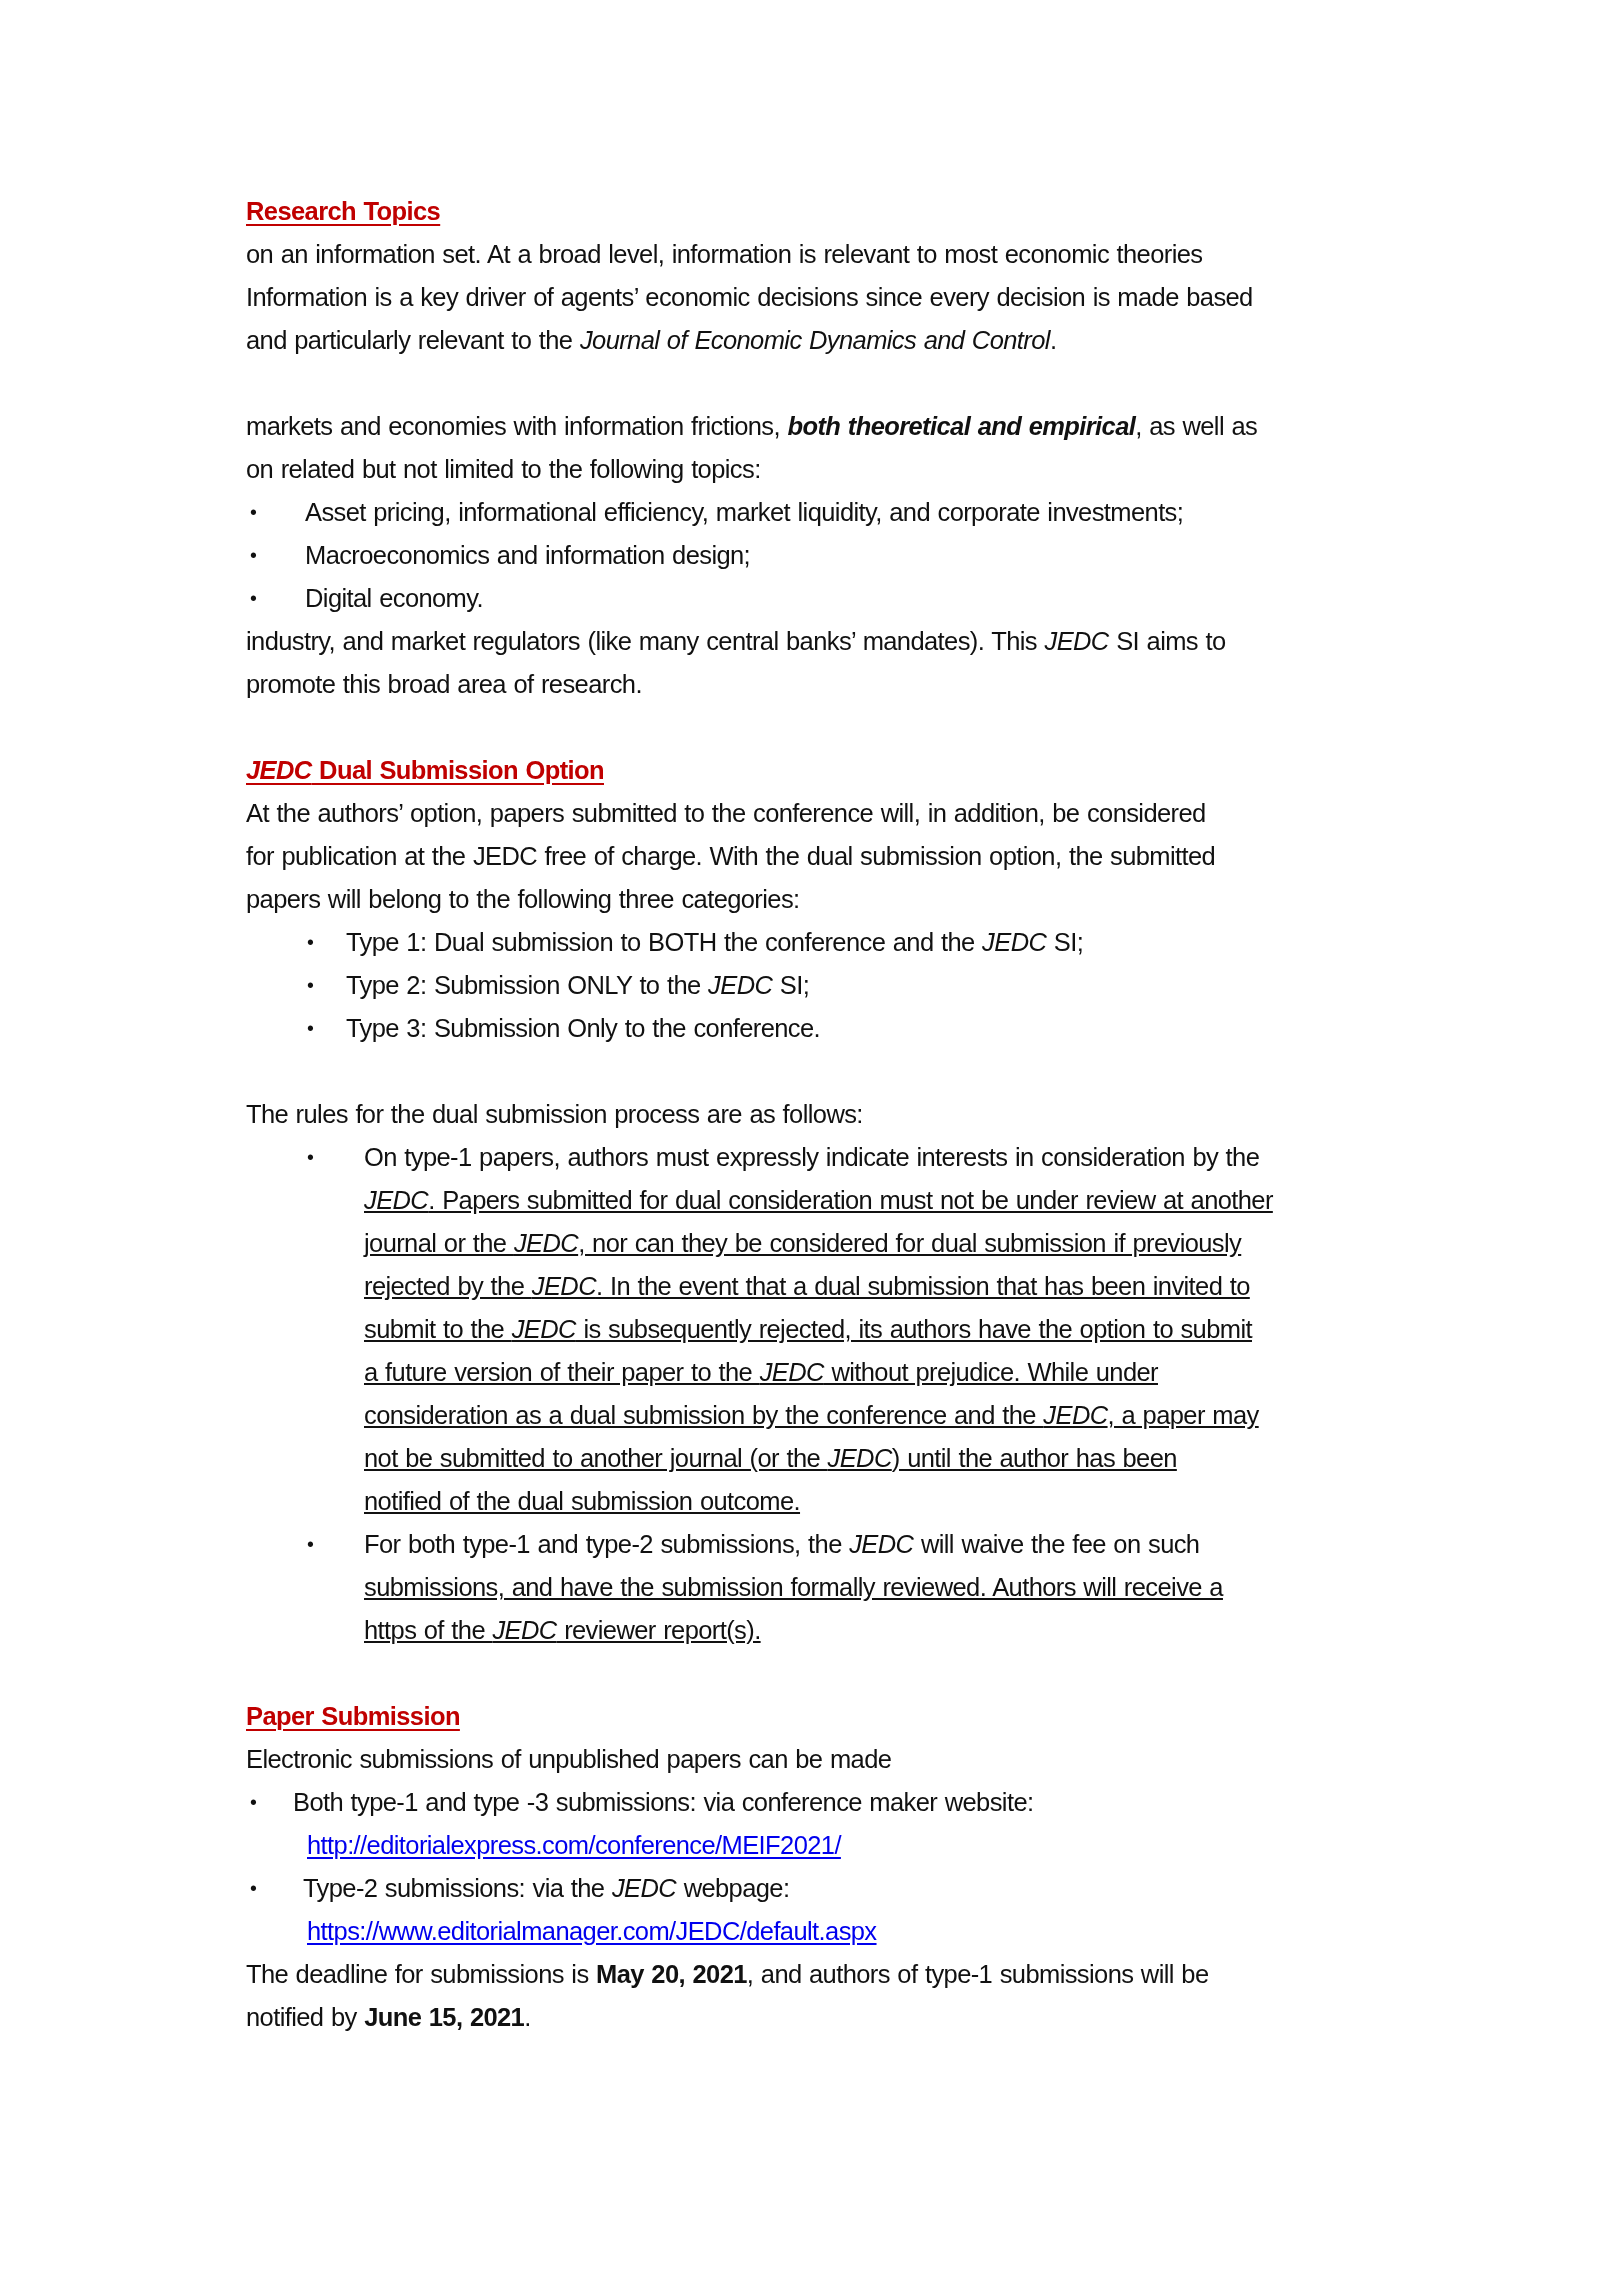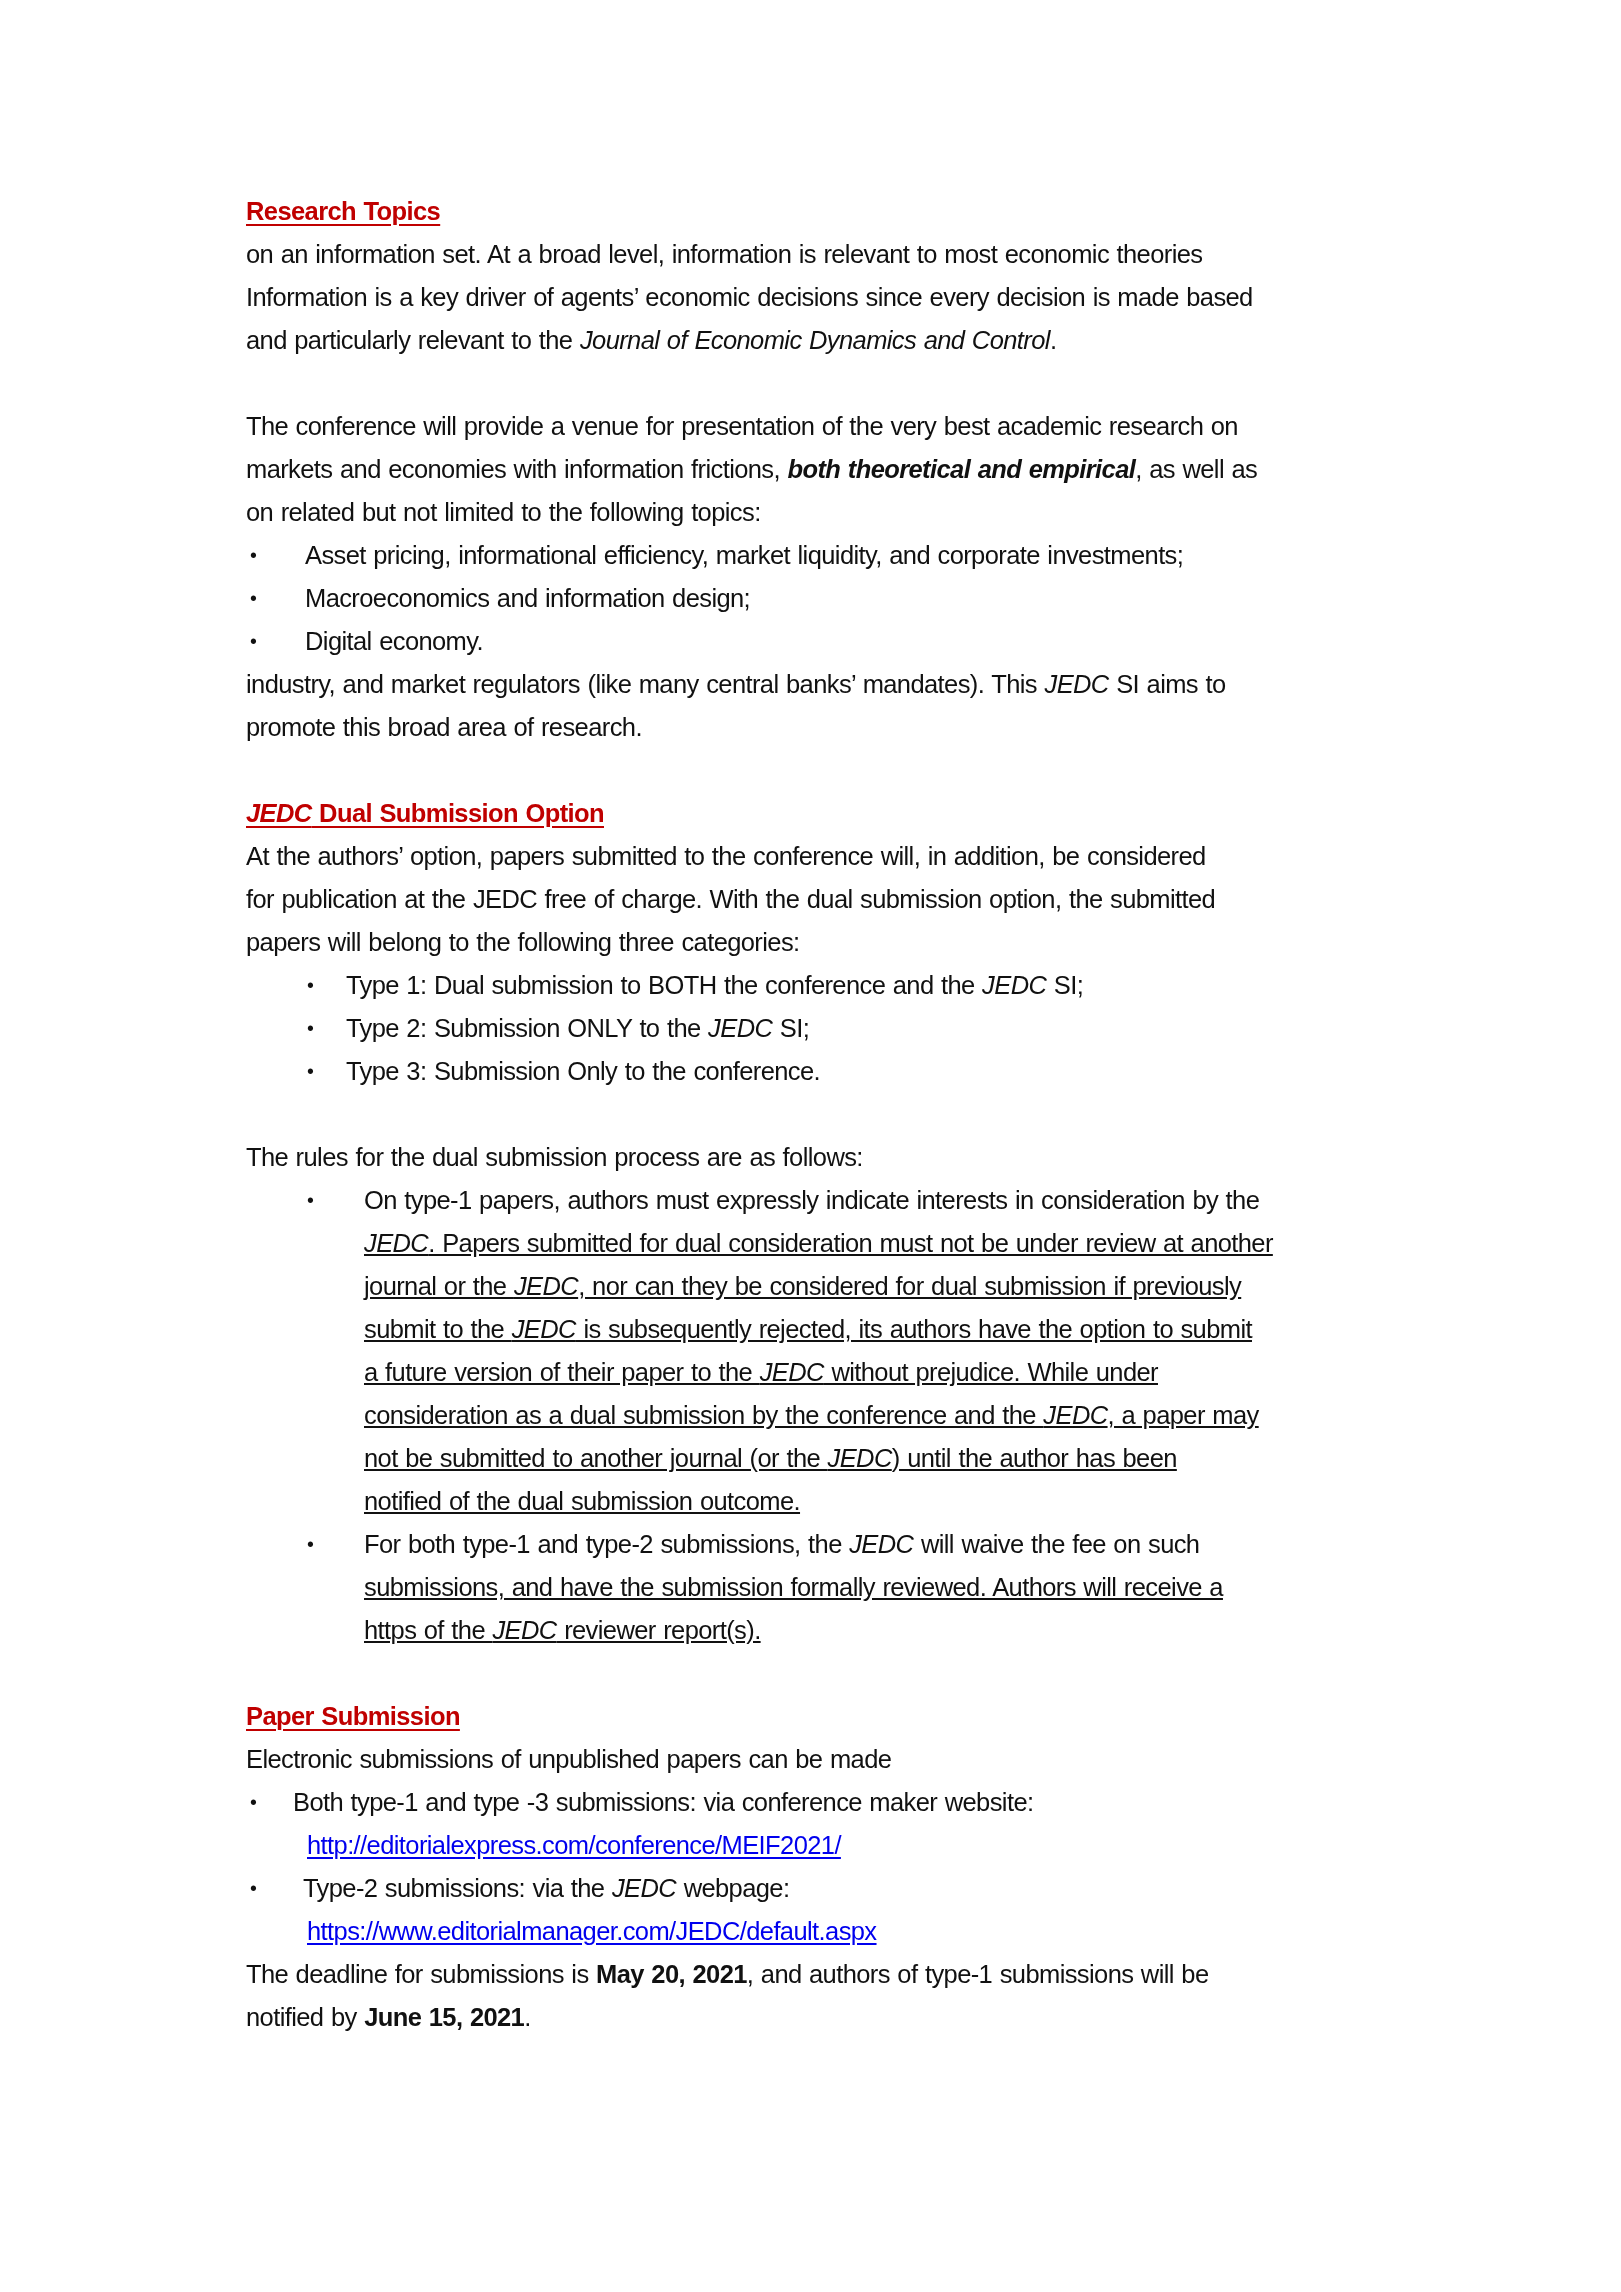--- a/index.html
+++ b/index.html
@@ -37,21 +37,20 @@
 
 <div class="page">
 
   <div class="line">
     <span class="heading">Research Topics</span>
   </div>
   <div class="line">on an information set. At a broad level, information is relevant to most economic theories</div>
   <div class="line">Information is a key driver of agents’ economic decisions since every decision is made based</div>
   <div class="line"><span>and particularly relevant to the </span><i>Journal of Economic Dynamics and Control</i><span>.</span></div>
   <div class="blank"></div>
-  <div class="line">The conference will provide a venue for presentation of the very best academic research on</div>
   <div class="line"><span>markets and economies with information frictions, </span><b><i>both theoretical and empirical</i></b><span>, as well as</span></div>
   <div class="line">on related but not limited to the following topics:</div>
   <div class="bullet-row b1">
       <span class="bullet">•</span>
       <span class="btext">Asset pricing, informational efficiency, market liquidity, and corporate investments;</span>
     </div>
   <div class="bullet-row b1">
       <span class="bullet">•</span>
       <span class="btext">Macroeconomics and information design;</span>
     </div>
@@ -83,20 +82,21 @@
     </div>
   <div class="blank"></div>
   <div class="line">The rules for the dual submission process are as follows:</div>
 
   <div class="bullet-row b3">
       <span class="bullet">•</span>
       <span class="btext">On type-1 papers, authors must expressly indicate interests in consideration by the</span>
     </div>
   <div class="b3cont"><i>JEDC</i><span>. Papers submitted for dual consideration must not be under review at another</span></div>
   <div class="b3cont"><span>journal or the </span><i>JEDC</i><span>, nor can they be considered for dual submission if previously</span></div>
+  <div class="b3cont"><span>rejected by the </span><i>JEDC</i><span>. In the event that a dual submission that has been invited to</span></div>
   <div class="b3cont"><span>submit to the </span><i>JEDC</i><span> is subsequently rejected, its authors have the option to submit</span></div>
   <div class="b3cont"><span>a future version of their paper to the </span><i>JEDC</i><span> without prejudice. While under</span></div>
   <div class="b3cont"><span>consideration as a dual submission by the conference and the </span><i>JEDC</i><span>, a paper may</span></div>
   <div class="b3cont"><span>not be submitted to another journal (or the </span><i>JEDC</i><span>) until the author has been</span></div>
   <div class="b3cont">notified of the dual submission outcome.</div>
 
   <div class="bullet-row b3">
       <span class="bullet">•</span>
       <span class="btext"><span>For both type-1 and type-2 submissions, the </span><i>JEDC</i><span> will waive the fee on such</span></span>
     </div>

